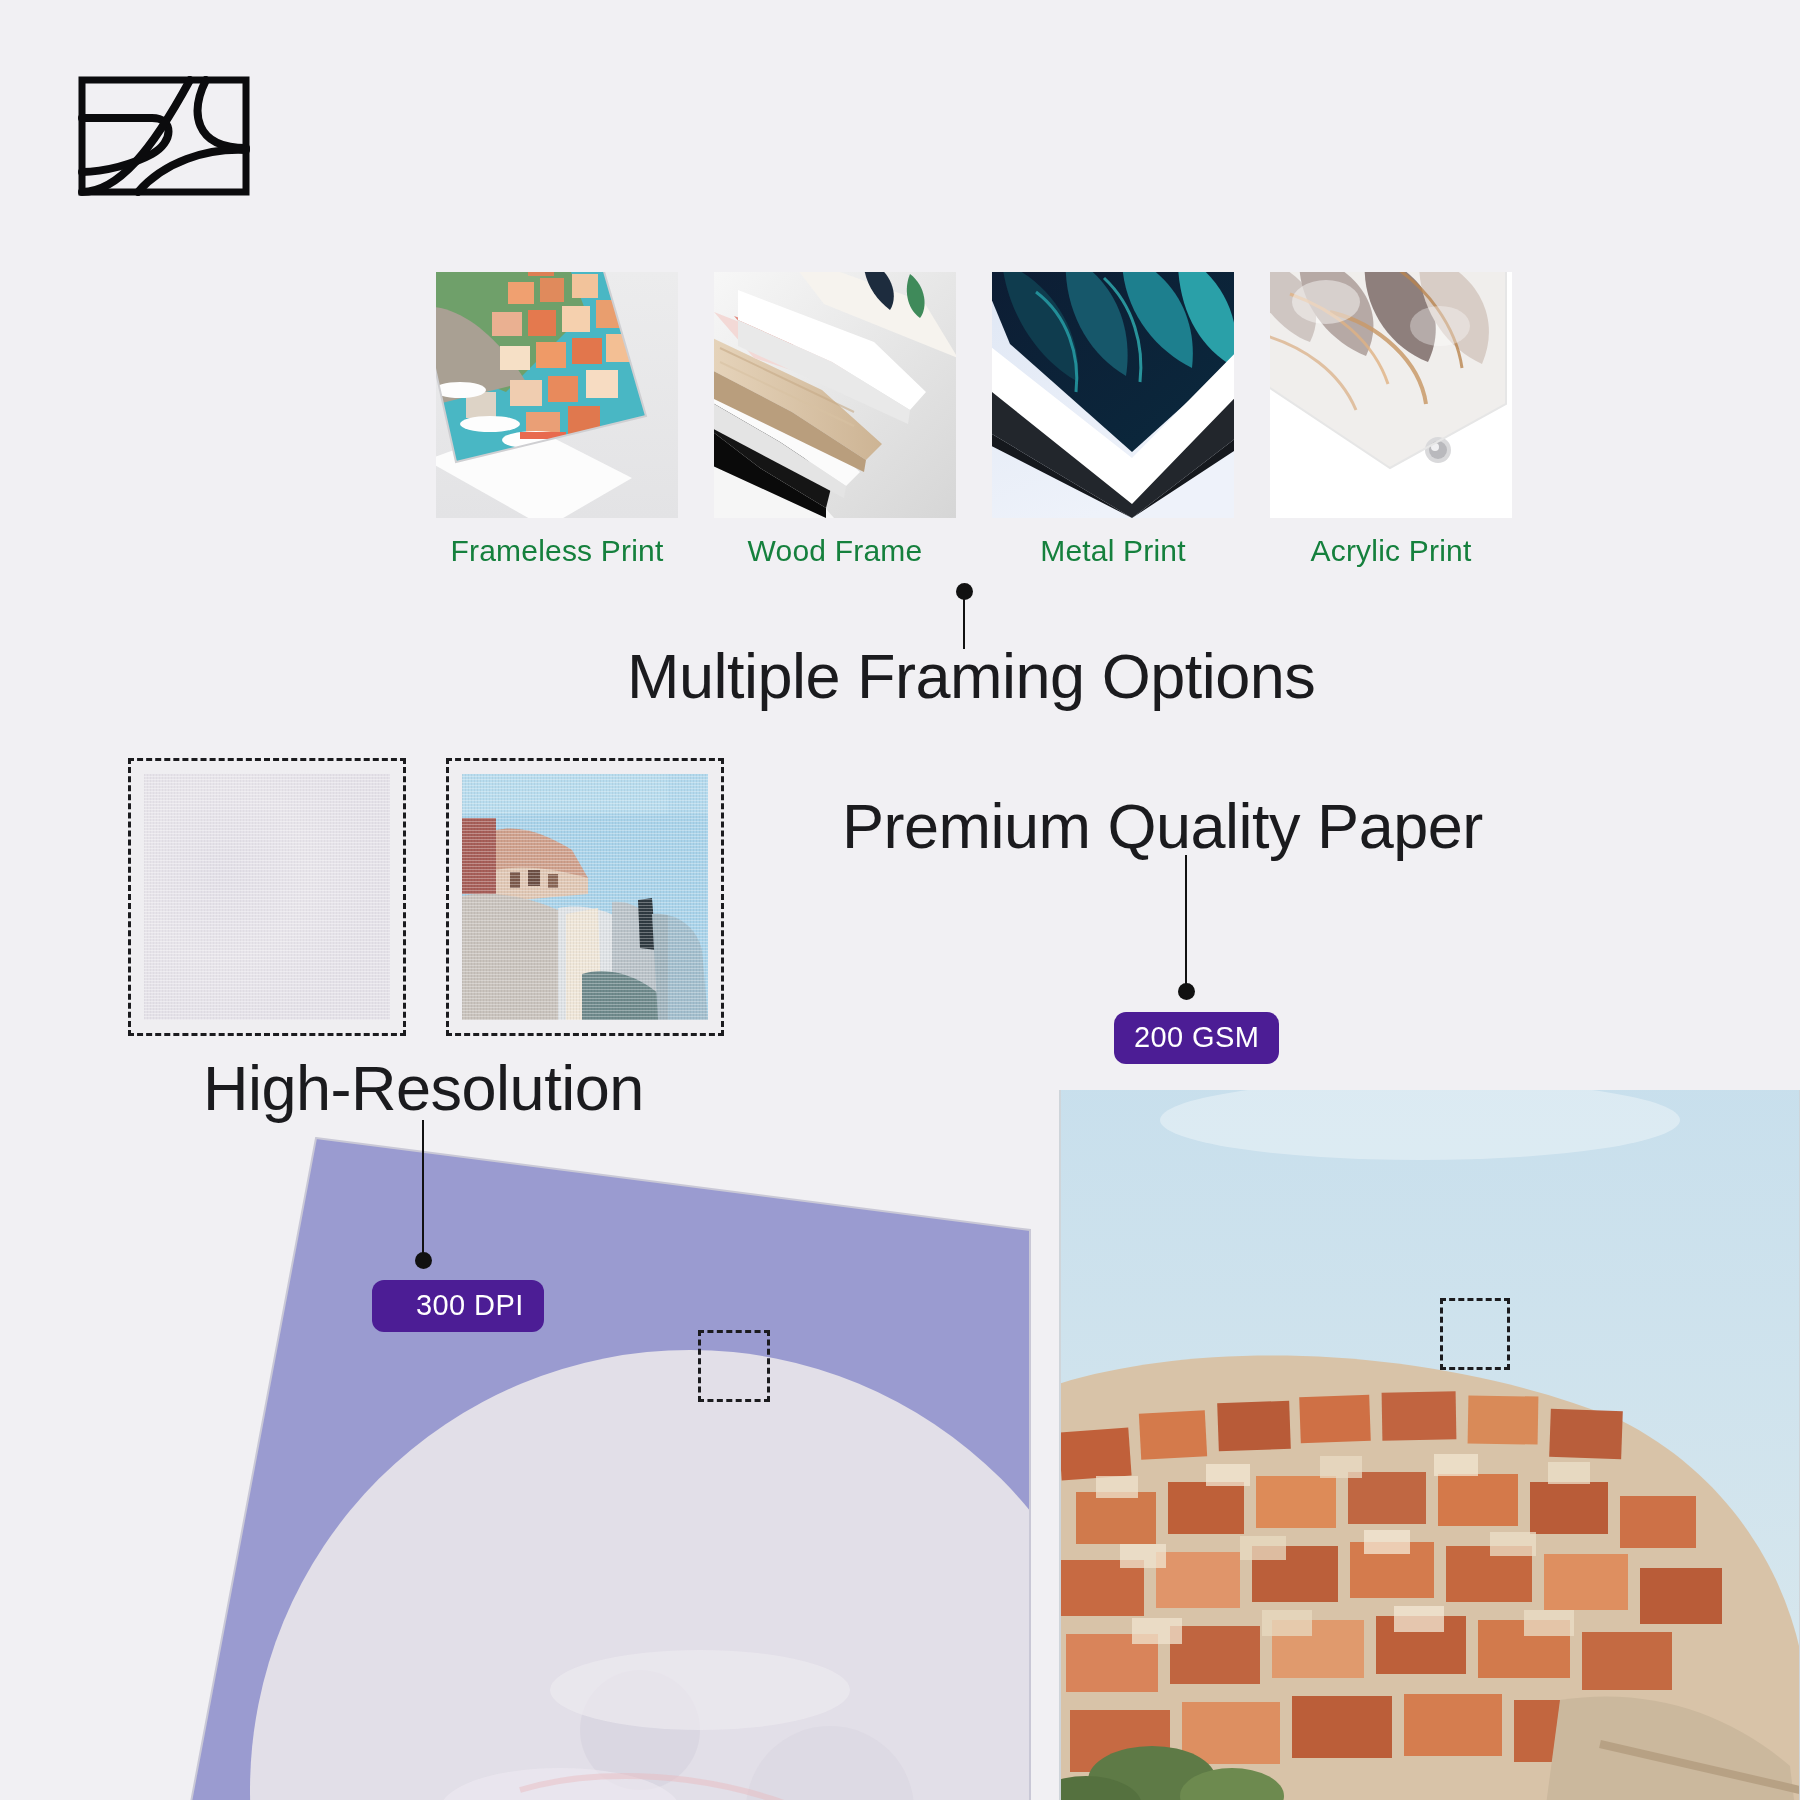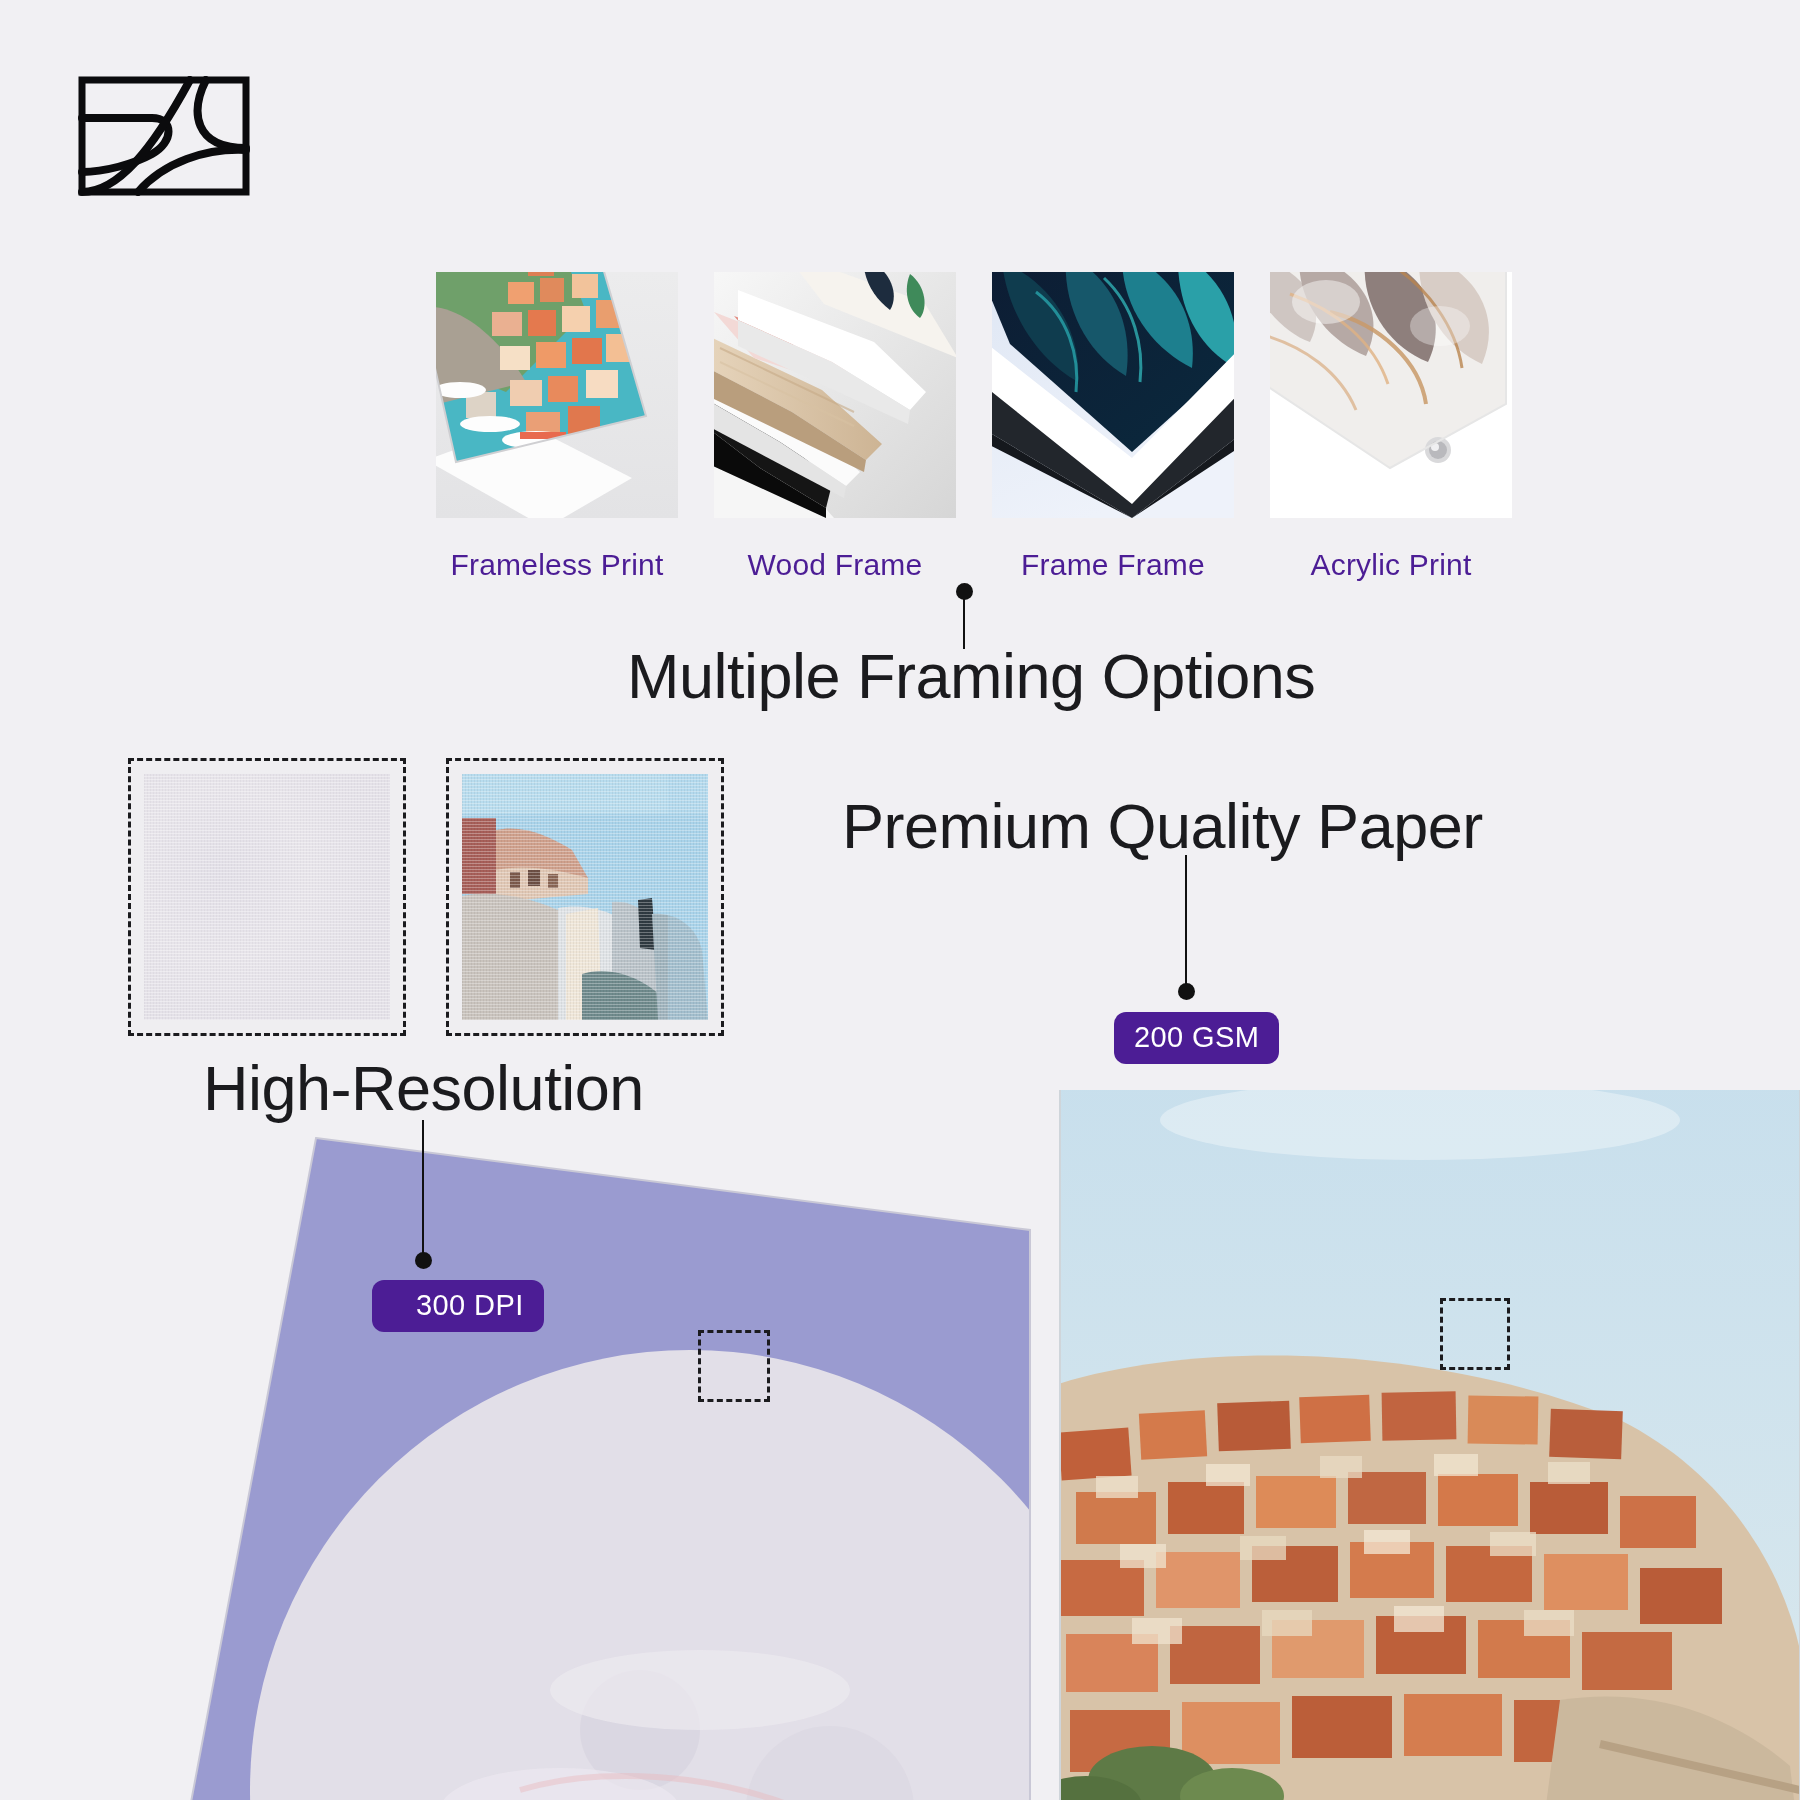--- a/index.html
+++ b/index.html
@@ -24,21 +24,21 @@
 
   
   .thumbs{position:absolute;left:436px;top:272px;display:flex;gap:36px;}
   .thumb-cell{width:242px;}
   .thumb{
     width:242px;height:246px;overflow:hidden;position:relative;
     background:#e9e9ec;
   }
   .thumb svg{display:block;width:100%;height:100%;}
   .thumb-label{
-    margin-top:30px;text-align:center;font-size:30px;color:#4c1d95;
+    margin-top:16px;text-align:center;font-size:30px;color:#15803d;
     letter-spacing:0.2px;font-weight:400;
   }
 
   
   .conn{position:absolute;}
   .conn .dot{
     width:17px;height:17px;border-radius:50%;background:#111;
     position:absolute;left:0;top:0;
   }
   .conn .line{position:absolute;background:#111;width:2px;}
@@ -243,21 +243,21 @@
             <path d="M44 20 C76 44 88 84 84 120" stroke="#27a2ab" stroke-width="3" fill="none" opacity=".8"></path>
             <path d="M112 6 C142 34 152 74 148 110" stroke="#34c3c5" stroke-width="3" fill="none" opacity=".7"></path>
           </g>
 
           <polygon points="-20,60 140,186 262,62 262,112 140,238 -20,112" fill="#ffffff"></polygon>
 
           <polygon points="-20,104 140,232 262,106 262,152 140,246 -20,150" fill="#22262c"></polygon>
           <polygon points="-20,150 140,246 262,152 262,166 140,246 -20,164" fill="#15181d"></polygon>
         </svg>
       </div>
-      <div class="thumb-label">Frame Frame</div>
+      <div class="thumb-label">Metal Print</div>
     </div>
 
     <div class="thumb-cell">
       <div class="thumb">
         <svg viewBox="0 0 242 246" xmlns="http://www.w3.org/2000/svg">
           <defs>
             <clipPath id="acclip">
                 <polygon points="-30,-20 236,-20 236,132 120,196 -30,96"></polygon>
               </clipPath>
           </defs>

